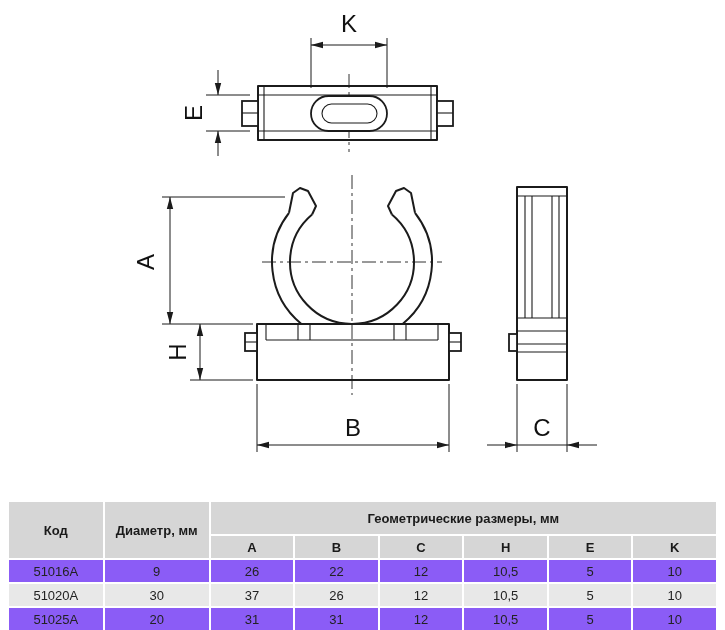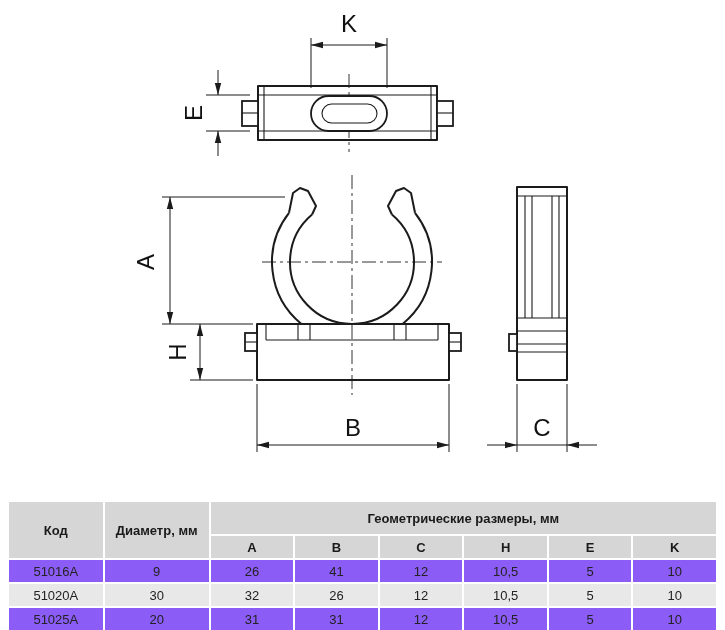--- a/index.html
+++ b/index.html
@@ -164,30 +164,30 @@
           <th>H</th>
           <th>E</th>
           <th>K</th>
         </tr>
       </thead>
       <tbody>
         <tr>
           <td>51016A</td>
           <td>9</td>
           <td>26</td>
-          <td>41</td>
+          <td>22</td>
           <td>12</td>
           <td>10,5</td>
           <td>5</td>
           <td>10</td>
         </tr>
         <tr>
           <td>51020A</td>
           <td>30</td>
-          <td>32</td>
+          <td>37</td>
           <td>26</td>
           <td>12</td>
           <td>10,5</td>
           <td>5</td>
           <td>10</td>
         </tr>
         <tr>
           <td>51025A</td>
           <td>20</td>
           <td>31</td>

